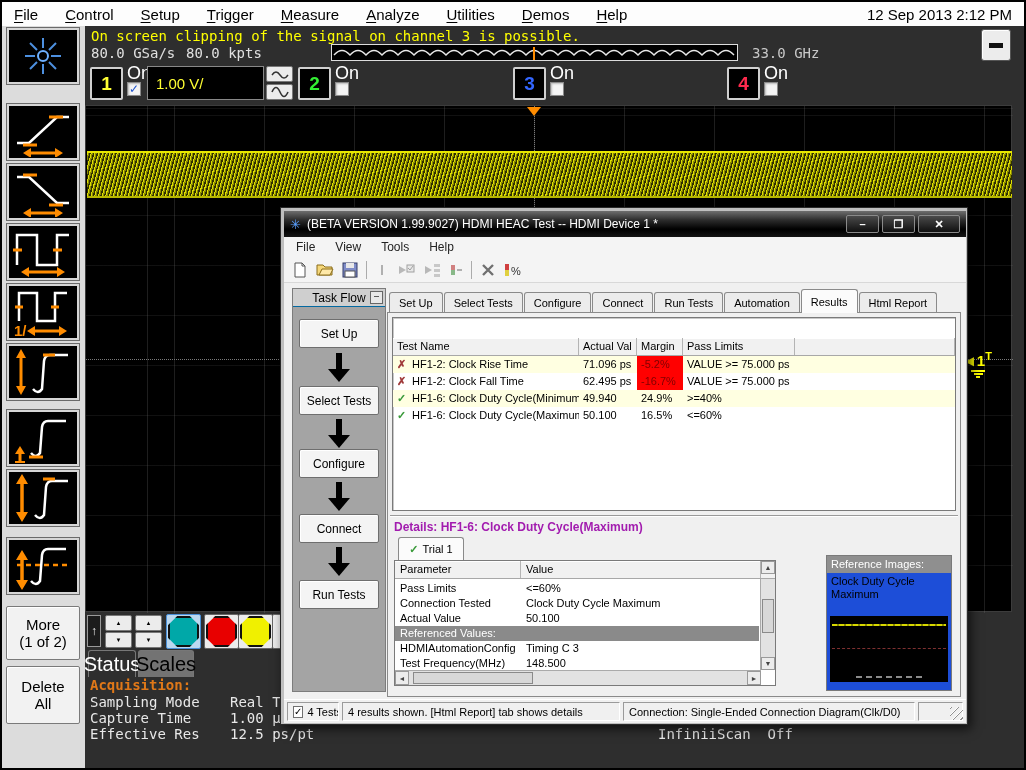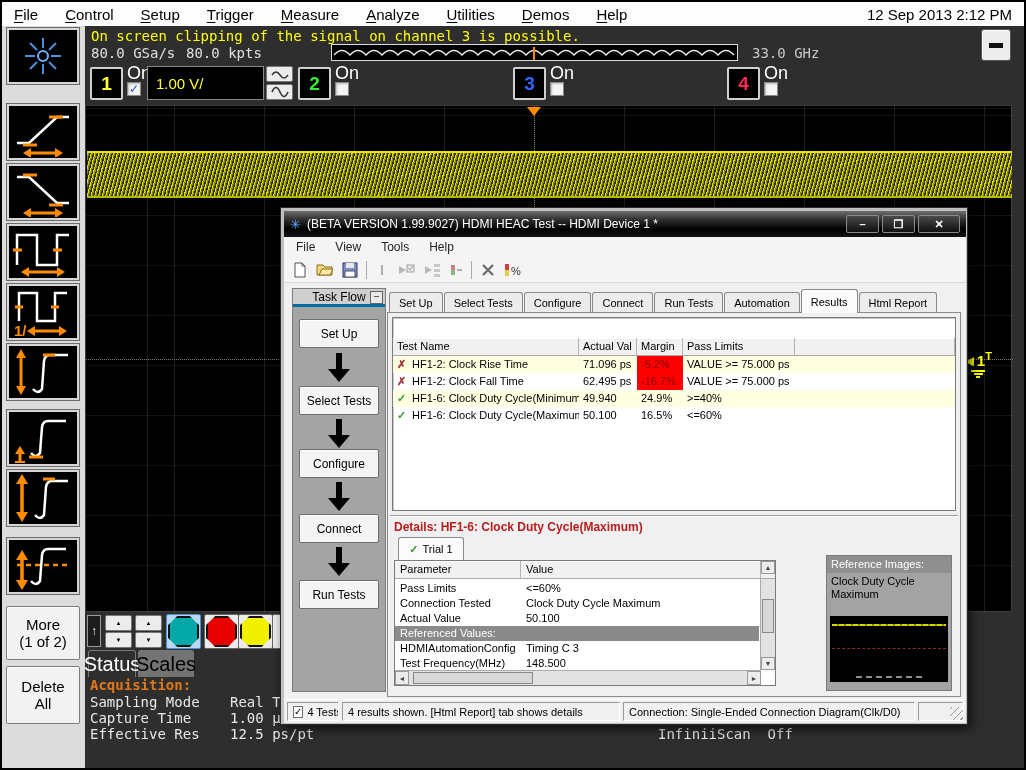--- a/index.html
+++ b/index.html
@@ -82,21 +82,21 @@
             border-radius:2px; color:#fff; font-size:11px; display:flex; align-items:center;
             justify-content:center; margin-left:3px; }
   .dlg-menu { left:3px; top:29px; width:682px; height:20px; background:#f4f4f4; display:flex;
               align-items:center; gap:20px; padding-left:12px; font-size:12px; color:#222; }
   .dlg-tools { left:3px; top:49px; width:682px; height:26px; background:#f4f4f4;
                border-bottom:1px solid #d8d8d8; display:flex; align-items:center; gap:8px; padding-left:8px; }
   .tsep { width:1px; height:18px; background:#ababab; }
   .dlg-body { left:3px; top:75px; width:682px; height:416px; background:#f0f0f0; }
 
   .taskflow { left:8px; top:5px; width:94px; height:404px; background:#a4a4a4; border:1px solid #7c7c7c; }
-  .tf-head { left:0; top:0; width:92px; height:18px; background:#cfcfcf; border-bottom:3px solid #0369a1;
+  .tf-head { left:0; top:0; width:92px; height:18px; background:#cfcfcf; border-bottom:1px solid #0369a1;
              font-size:12px; display:flex; align-items:center; justify-content:center; gap:4px; }
   .tf-min { position:absolute; right:2px; top:2px; width:13px; height:13px; background:#e8e8e8;
             border:1px solid #666; font-size:9px; line-height:9px; text-align:center; }
   .tf-btn { left:6px; width:80px; height:29px; background:#f4f4f4; border:1px solid #6e6e6e; border-radius:2px;
             box-shadow:inset 1px 1px 0 #fff; font-size:12px; display:flex; align-items:center; justify-content:center; }
   .tf-arrow { left:30px; width:32px; }
   .tf-arrow .stem { width:6px; height:16px; background:#000; margin:0 auto; }
   .tf-arrow .head { width:0; height:0; border-left:11px solid transparent; border-right:11px solid transparent;
                     border-top:13px solid #000; margin:0 auto; }
 
@@ -113,38 +113,38 @@
              box-shadow: inset 0 1px 0 #fff; }
   .rrow { height:17px; display:flex; font-size:11px; }
   .rrow.odd { background:#ffffe1; }
   .rc { padding:2px 0 0 4px; white-space:nowrap; overflow:hidden; }
   .rc.icon { width:15px; padding-left:4px; font-weight:bold; }
   .cross { color:#a03a3a; }
   .checkg { color:#3a9a3a; }
   .marg.fail { background:#ff0000; color:#7e0000; }
 
   .splitter { left:2px; top:202px; width:568px; height:2px; background:#fff; border-top:1px solid #9a9a9a; }
-  .dtitle { left:6px; top:207px; font-size:12px; font-weight:bold; color:#b91c1c; }
+  .dtitle { left:6px; top:207px; font-size:12px; font-weight:bold; color:#a21caf; }
   .trialtab { left:10px; top:224px; width:66px; height:23px; background:#fbfbfb; border:1px solid #8a8a8a;
               border-bottom:none; border-radius:3px 3px 0 0; font-size:11px; display:flex; align-items:center;
               justify-content:center; gap:4px; }
   .ptable { left:6px; top:247px; width:382px; height:126px; background:#fff; border:1px solid #7a7a7a; }
   .pth { height:18px; display:flex; background:#f1f1f1; border-bottom:1px solid #a8a8a8; }
   .pth div { border-right:1px solid #b4b4b4; font-size:11px; padding:2px 0 0 5px; box-shadow:inset 0 1px 0 #fff; }
   .prow { height:15px; display:flex; font-size:11px; }
   .prow .c1 { width:126px; padding:1px 0 0 5px; }
   .prow .c2 { padding:1px 0 0 5px; }
   .prow.gband { background:#8a8a8a; color:#fff; }
   .vscroll { position:absolute; right:0; top:18px; width:15px; height:91px; background:#e2e2e2; border-left:1px solid #aaa; }
   .hscroll { position:absolute; left:0; bottom:0; width:366px; height:15px; background:#e2e2e2; border-top:1px solid #aaa; }
   .sbtn { position:absolute; background:#ececec; border:1px solid #9a9a9a; font-size:7px; color:#444;
           display:flex; align-items:center; justify-content:center; }
   .thumb { position:absolute; background:#d8d8d8; border:1px solid #8a8a8a; }
 
-  .refpanel { left:438px; top:242px; width:126px; height:136px; background:#a3a3a3; border:1px solid #7a7a7a; }
+  .refpanel { left:438px; top:242px; width:126px; height:136px; background:#1d4ed8; border:1px solid #7a7a7a; }
   .refhead { height:17px; background:#8f8f8f; color:#fff; font-size:11px; padding:2px 0 0 4px; }
   .refcap { font-size:11px; color:#000; padding:2px 4px; line-height:13px; }
   .refthumb { position:absolute; left:3px; top:60px; width:118px; height:66px; background:#000; }
   .refthumb .yline { position:absolute; left:2px; top:8px; width:114px; height:2px;
       background:repeating-linear-gradient(90deg,#d8d800 0 5px,#8a8a00 5px 7px); }
   .refthumb .rline { position:absolute; left:2px; top:32px; width:114px; height:0; border-top:1px dashed #7e3030; }
   .refthumb .gline { position:absolute; left:26px; bottom:4px; width:66px; height:0; border-top:2px dashed #8c8c8c; }
 
   .dlg-status { left:3px; top:491px; width:682px; height:24px; background:#f0f0f0; border-top:1px solid #fff;
                 display:flex; align-items:center; gap:3px; padding:0 3px; }

